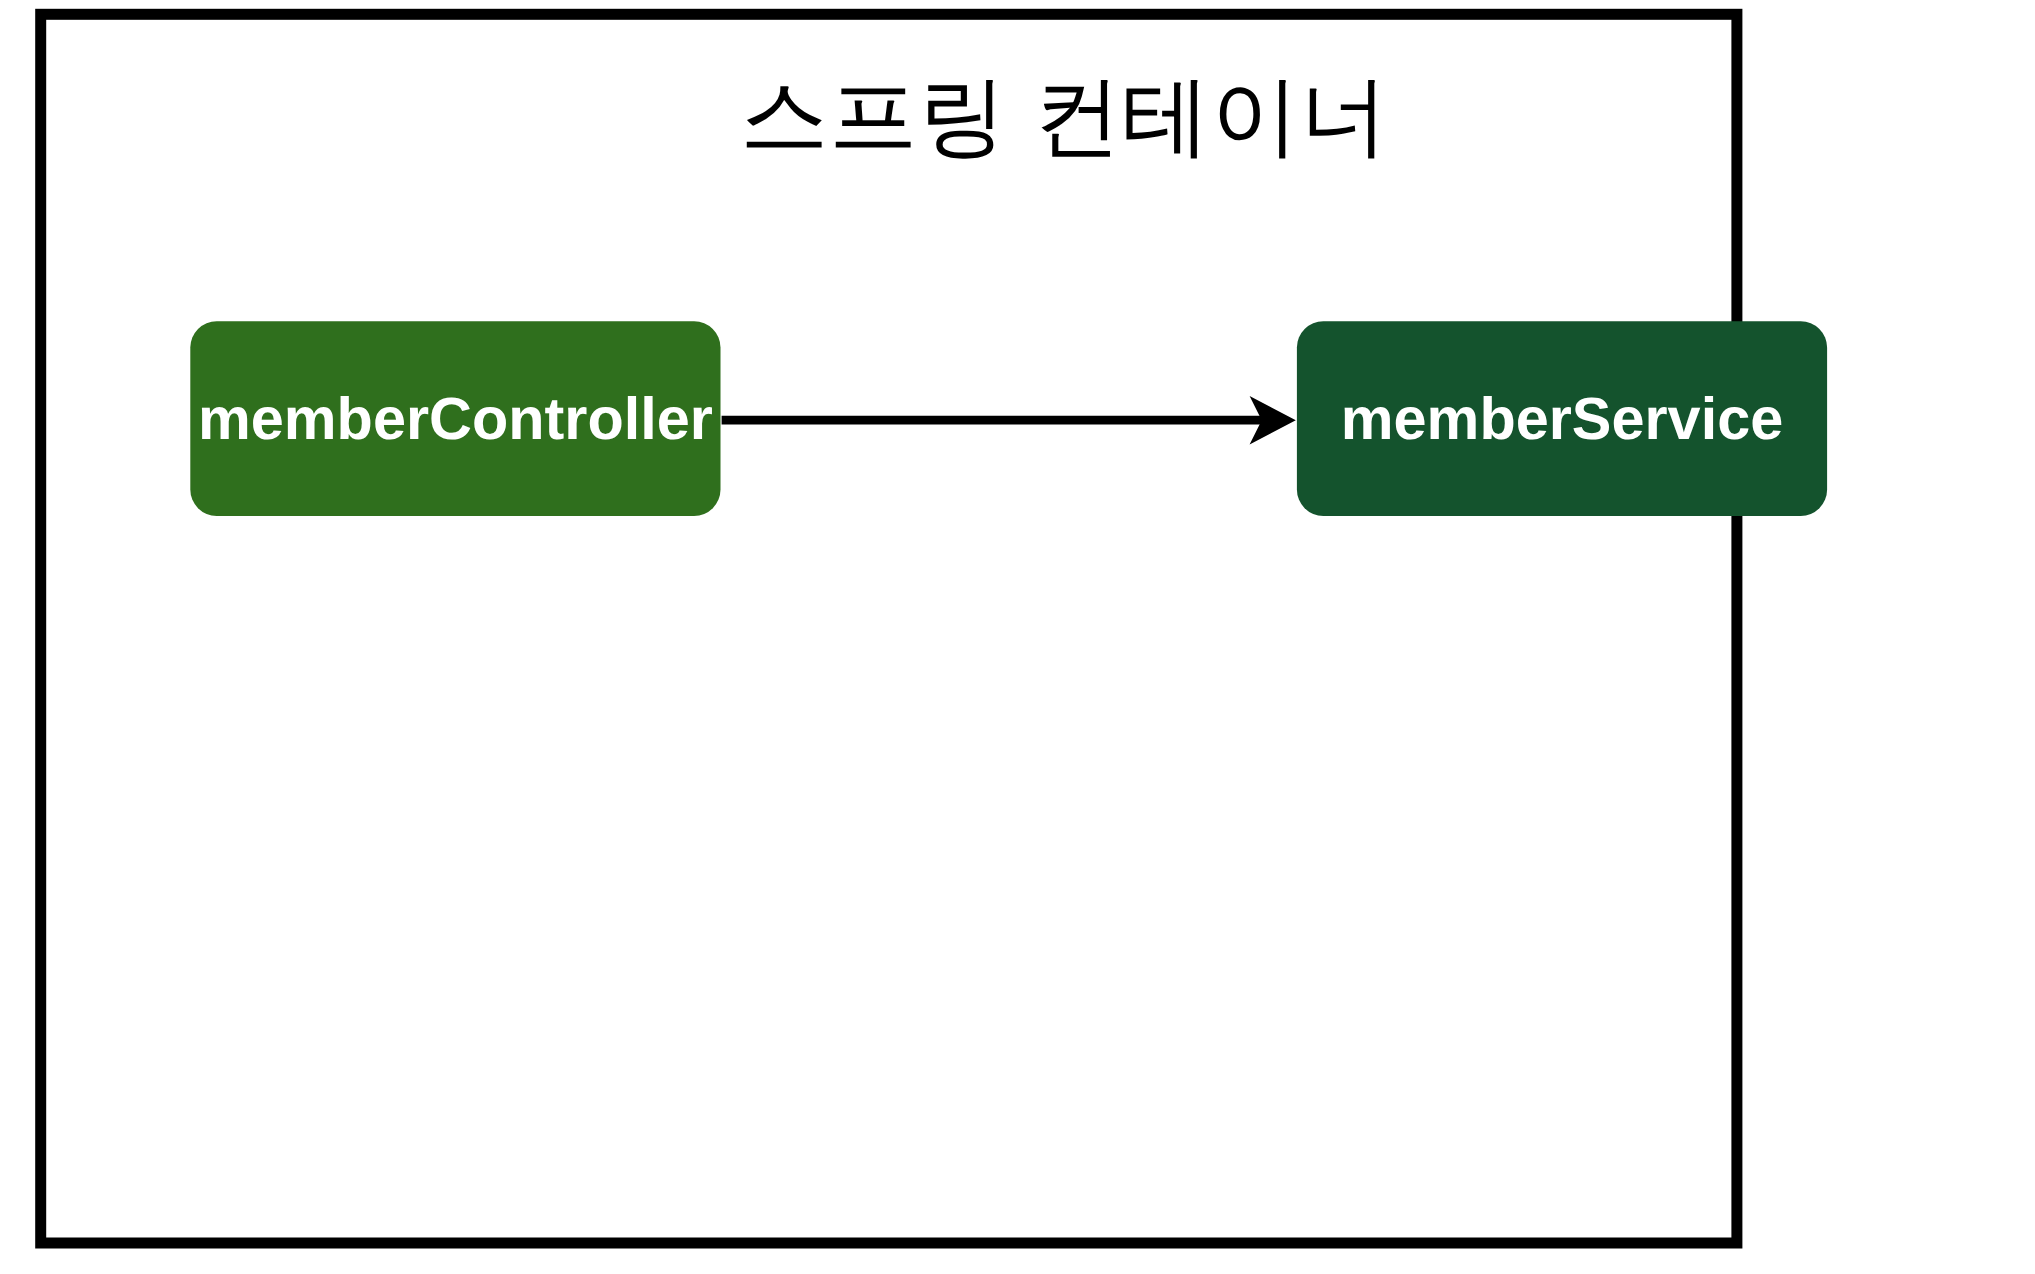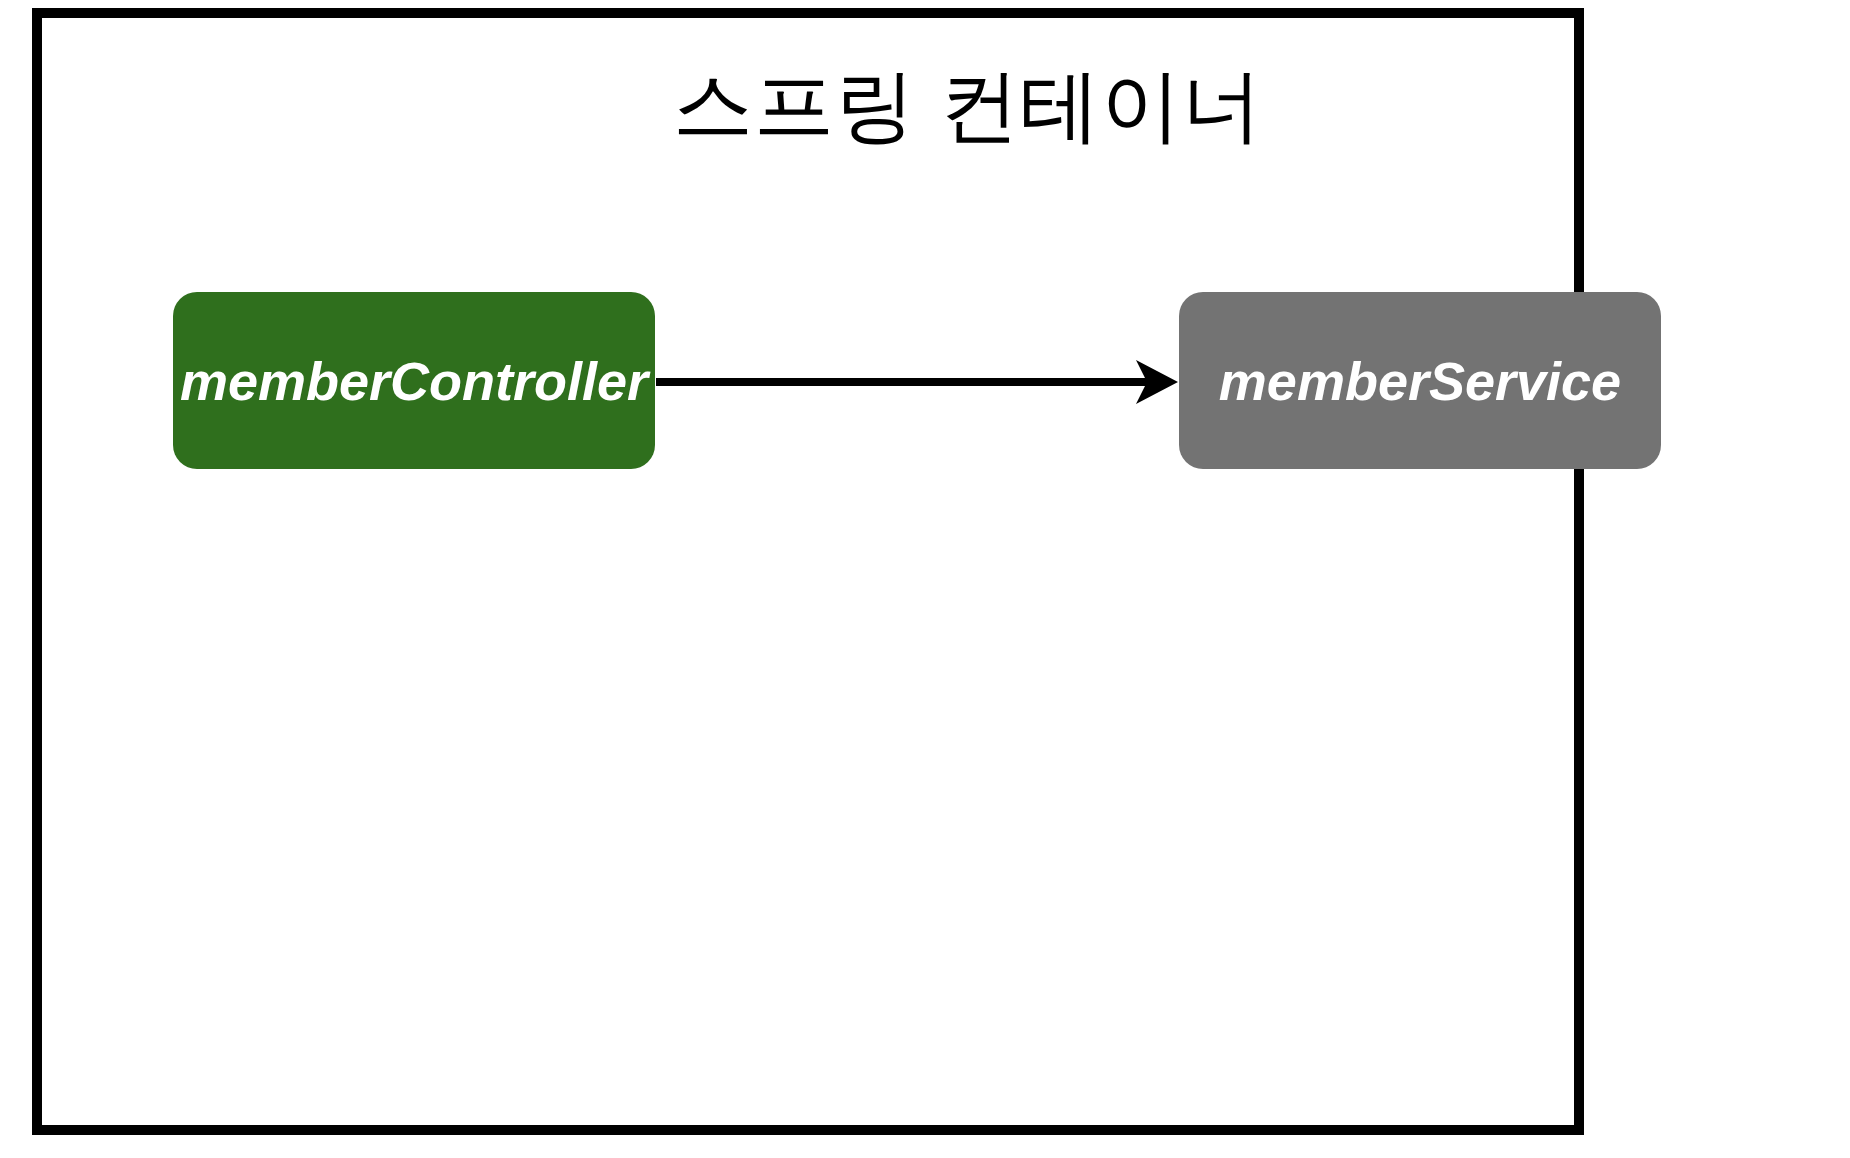--- a/index.html
+++ b/index.html
@@ -44,21 +44,20 @@
     border-radius: 24px;
     display: flex;
     align-items: center;
     justify-content: center;
   }
   .node span {
     color: #ffffff;
     font-size: 54px;
     font-weight: bold;
     white-space: nowrap;
-    font-style: italic;
   }
   .node-left  { left: 173px;  top: 292px; }
   .node-right { left: 1179px; top: 292px; }
   .arrow-layer {
     position: absolute;
     left: 0;
     top: 0;
     width: 1850px;
     height: 1158px;
     pointer-events: none;
@@ -70,21 +69,21 @@
 <div class="canvas">
 
   <div class="frame">
     <div class="title">스프링 컨테이너</div>
   </div>
 
   <div class="node node-left" style="background: rgb(47, 111, 29);">
     <span style="color: rgb(255, 255, 255);">memberController</span>
   </div>
 
-  <div class="node node-right" style="background: #737373;">
+  <div class="node node-right" style="background: #14532d;">
     <span style="color: rgb(255, 255, 255);">memberService</span>
   </div>
 
   <svg class="arrow-layer" viewBox="0 0 1850 1158" xmlns="http://www.w3.org/2000/svg">
     <line x1="656" y1="382" x2="1150" y2="382" stroke="#000000" stroke-width="8"></line>
     <polygon points="1178,382 1136,360 1147,382 1136,404" fill="#000000"></polygon>
   </svg>
 
 </div>
 

